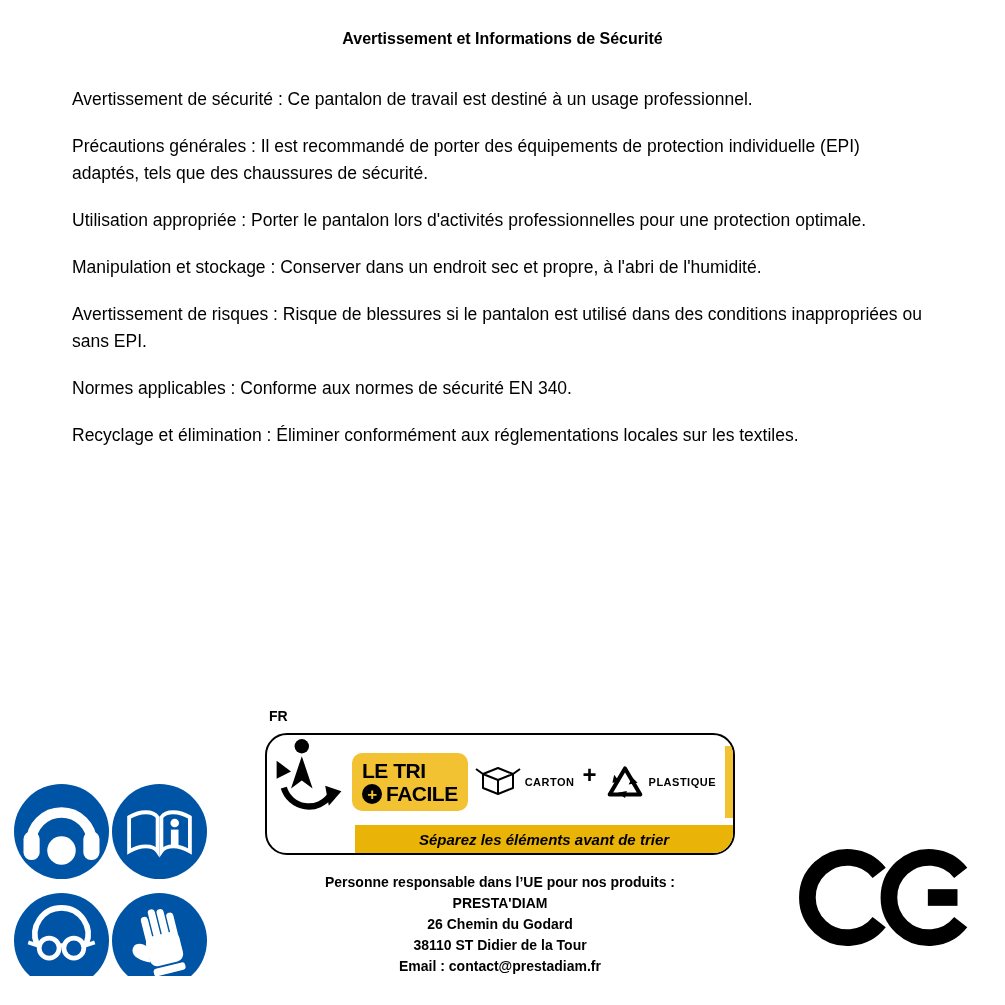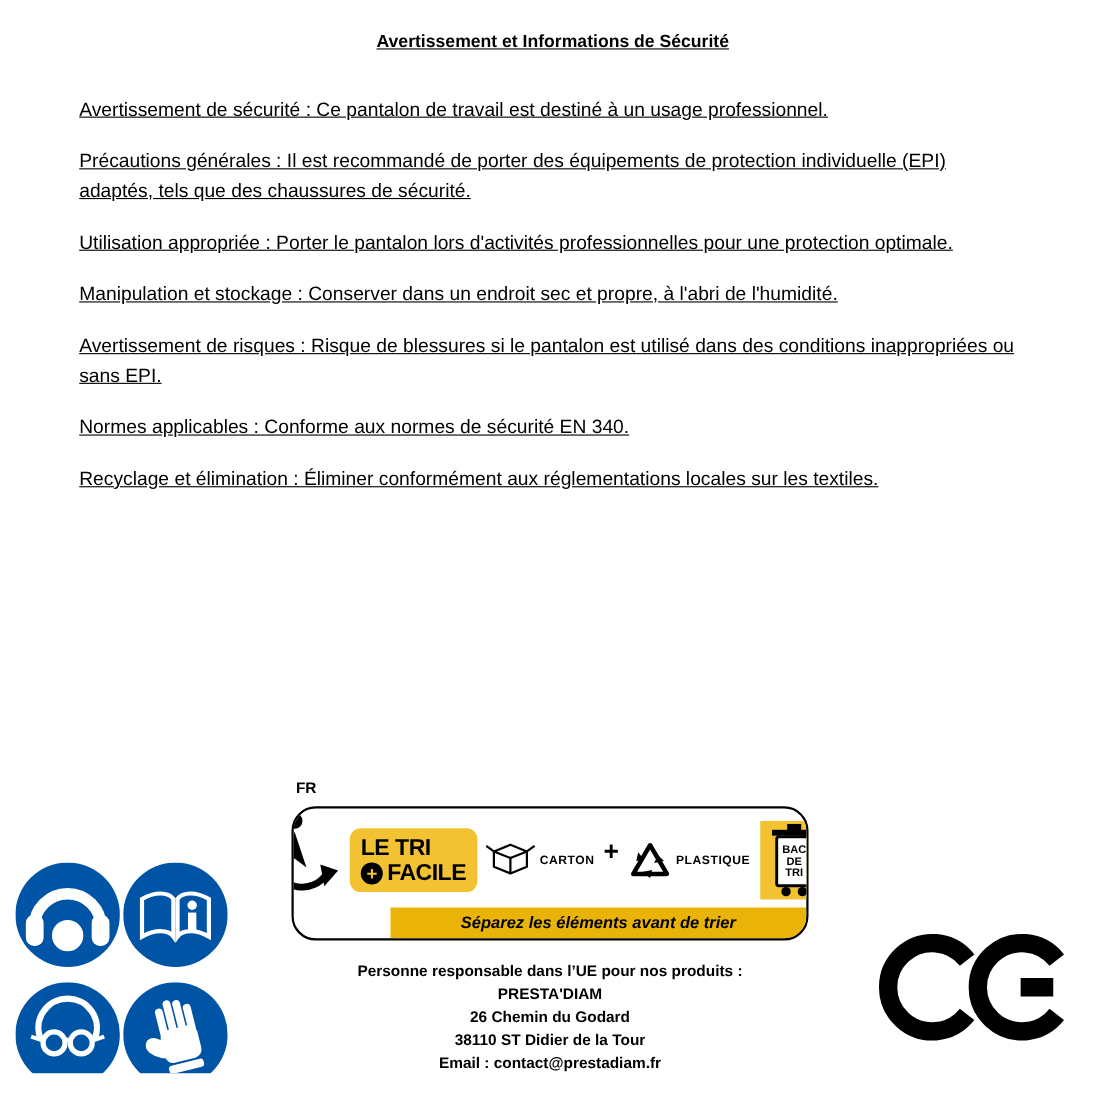--- a/index.html
+++ b/index.html
@@ -3,21 +3,20 @@
 <meta charset="utf-8">
 <style>
   html,body{margin:0;padding:0;background:#fff;}
   .page{
     position:relative;
     width:1005px;height:976px;
     background:#fff;
     font-family:"Liberation Sans", sans-serif;
     color:#000;
     overflow:hidden;
-    text-decoration:underline;
   }
   
   .doc-title{
     text-align:center;
     font-weight:bold;
     font-size:16px;
     padding-top:30px;
     margin:0 0 38px 0;
   }
   .doc-body{padding:0 74px 0 72px;}
@@ -41,21 +40,21 @@
   }
   .tri-capsule{
     position:absolute;left:265px;top:733px;
     width:470px;height:122px;
     border:2.5px solid #000;border-radius:22px;
     background:#fff;box-sizing:border-box;
     overflow:hidden;
   }
   .tri-row{
     display:flex;align-items:center;
-    height:90px;padding:2px 2px 0 6px;gap:7px;justify-content:center;
+    height:90px;padding:2px 2px 0 6px;gap:7px;
   }
   .facile-box{
     background:#F2C233;border-radius:10px;
     padding:7px 10px 6px 10px;
     display:flex;flex-direction:column;gap:2px;
     flex:0 0 auto;
   }
   .facile-l1{font-size:21px;font-weight:800;letter-spacing:-0.5px;line-height:21px;}
   .facile-l2{display:flex;align-items:center;gap:4px;font-size:21px;font-weight:800;letter-spacing:-0.5px;line-height:22px;}
   .plus-circle{

